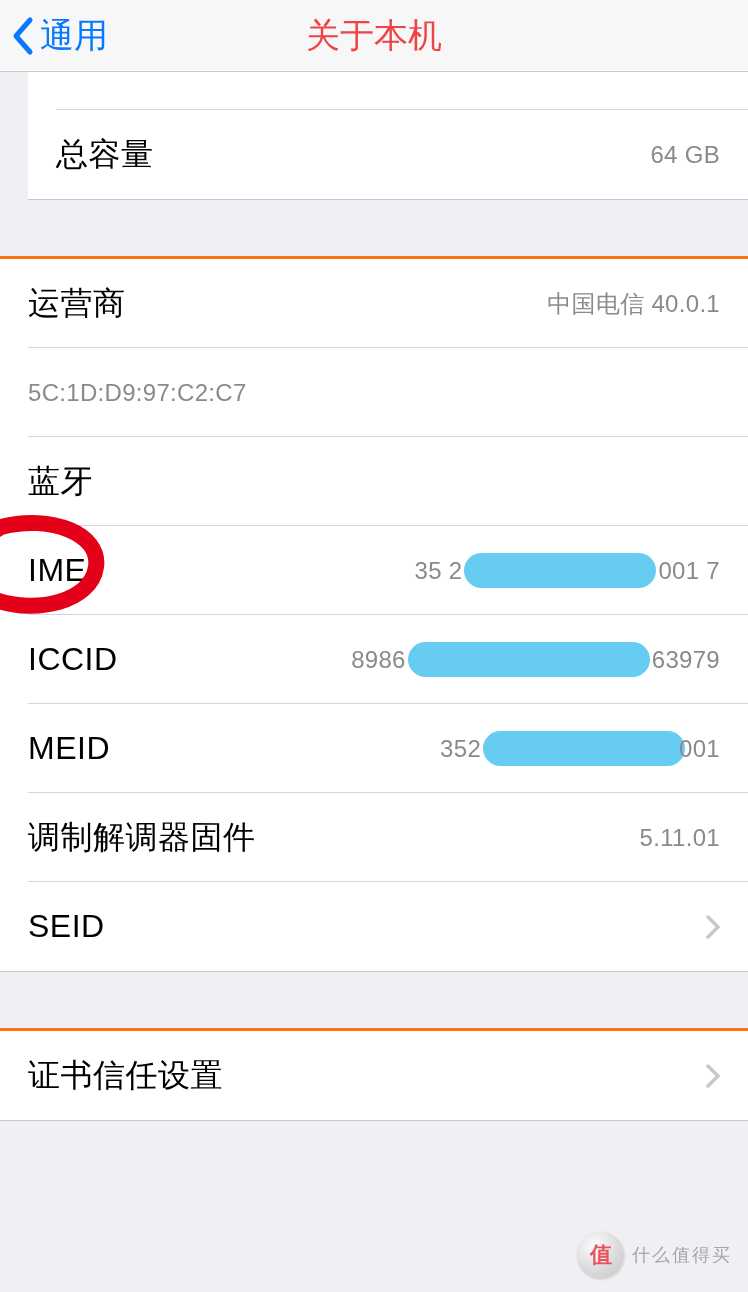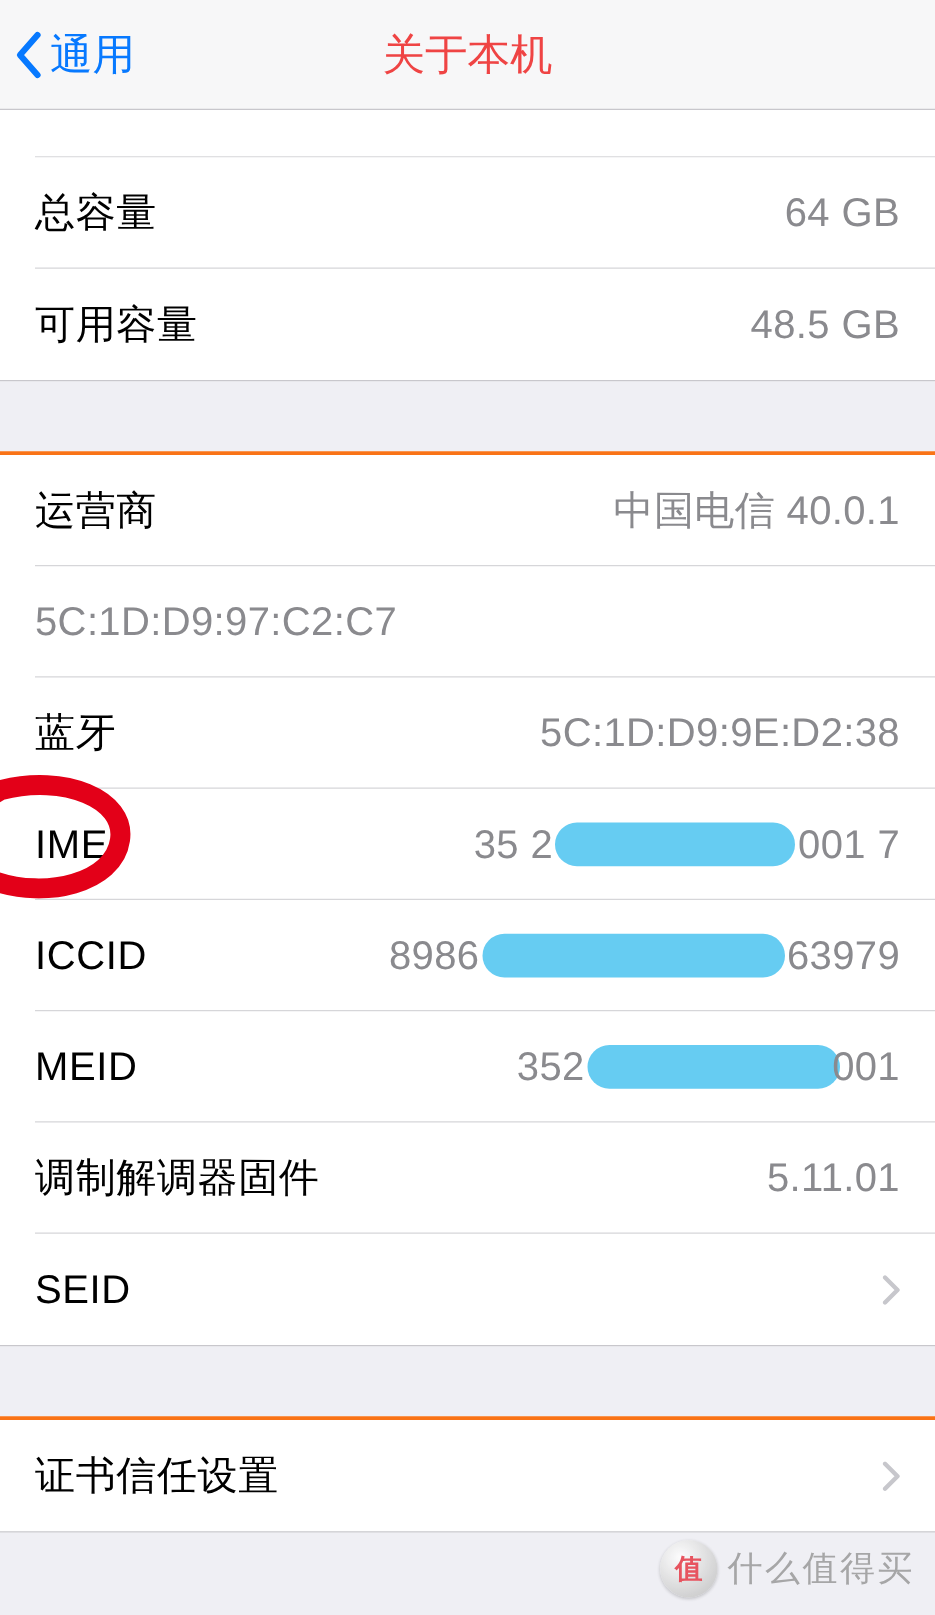--- a/index.html
+++ b/index.html
@@ -9,21 +9,21 @@
       font-family: -apple-system, "Helvetica Neue", Helvetica, Arial, sans-serif;
     }
     body {
       width: 748px;
       height: 1292px;
       background: #efeff4;
       overflow: hidden;
       position: relative;
     }
     .nav {
-      height: 88px;
+      height: 72px;
       background: #f7f7f8;
       border-bottom: 1px solid #c8c7cc;
       display: flex;
       align-items: center;
       position: relative;
     }
     .nav-back {
       display: flex;
       align-items: center;
       color: #0779ff;
@@ -51,20 +51,21 @@
       pointer-events: none;
     }
     .group {
       background: #fff;
       border-top: 3px solid #f97316;
       border-bottom: 1px solid #c8c7cc;
     }
     .group-top {
       border-top: none;
       margin-top: 0;
+      margin-left: 28px;
     }
     .gap {
       height: 56px;
     }
     .row {
       height: 89px;
       display: flex;
       align-items: center;
       justify-content: space-between;
       padding: 0 28px;
@@ -97,21 +98,21 @@
     .row-partial .label {
       position: relative;
       top: -20px;
     }
     .label {
       font-size: 32px;
       color: #000;
       letter-spacing: 0.5px;
     }
     .value {
-      font-size: 32px;
+      font-size: 24px;
       color: #8a8a8e;
       letter-spacing: 0.3px;
       display: flex;
       align-items: center;
       gap: 2px;
     }
     .chevron {
       width: 14px;
       height: 24px;
       stroke: #c7c7cc;
@@ -156,21 +157,21 @@
       background: radial-gradient(circle at 35% 30%, #fff 0%, #d5d5d5 60%, #bababa 100%);
       display: flex;
       align-items: center;
       justify-content: center;
       font-size: 22px;
       font-weight: bold;
       color: #e63946;
       box-shadow: 0 1px 3px rgba(0,0,0,0.25);
     }
     .watermark-text {
-      font-size: 28px;
+      font-size: 18px;
       color: #9a9a9a;
       font-weight: 500;
       letter-spacing: 2px;
     }
     .group-cert {
       margin-bottom: 16px;
     }
   </style>
 </head>
 <body>
@@ -186,39 +187,34 @@
 </div>
 
 <div class="group group-top">
   <div class="row-partial">
     <span class="label"></span>
   </div>
   <div class="row">
     <span class="label">总容量</span>
     <span class="value">64 GB</span>
   </div>
-  <div class="row">
-    <span class="label">可用容量</span>
-    <span class="value">48.5 GB</span>
-  </div>
 </div>
 
 <div class="gap"></div>
 
 <div class="group">
   <div class="row">
     <span class="label">运营商</span>
     <span class="value">中国电信 40.0.1</span>
   </div>
   <div class="row">
     <span class="value">5C:1D:D9:97:C2:C7</span>
   </div>
   <div class="row">
     <span class="label">蓝牙</span>
-    <span class="value">5C:1D:D9:9E:D2:38</span>
   </div>
   <div class="row" style="position:relative;">
     <span class="label">IMEI</span>
     <span class="value">
       <span>35 2</span>
       <span class="redaction" style="width:192px;"></span>
       <span>001 7</span>
     </span>
     <div class="red-circle">
       <svg viewBox="0 0 150 106">

